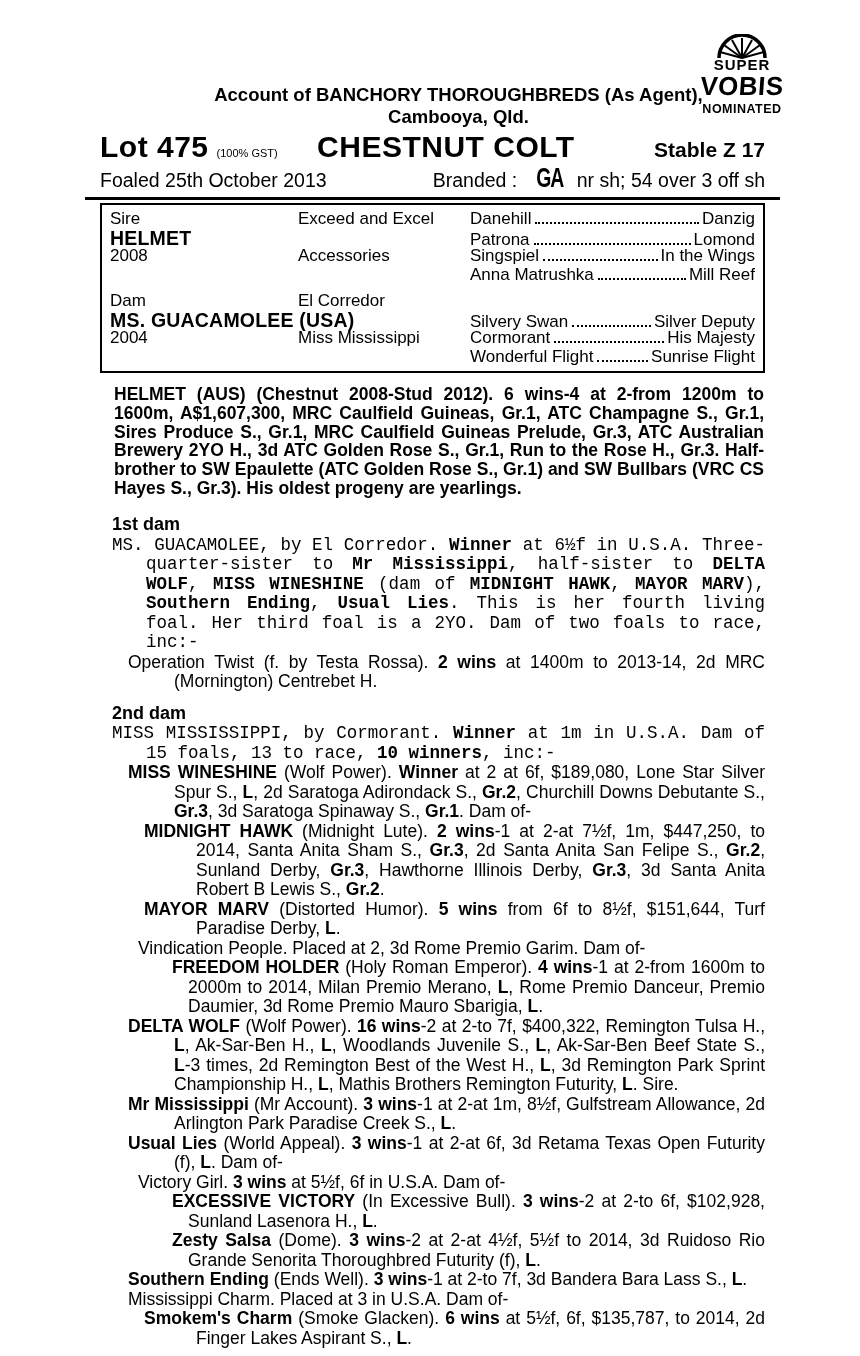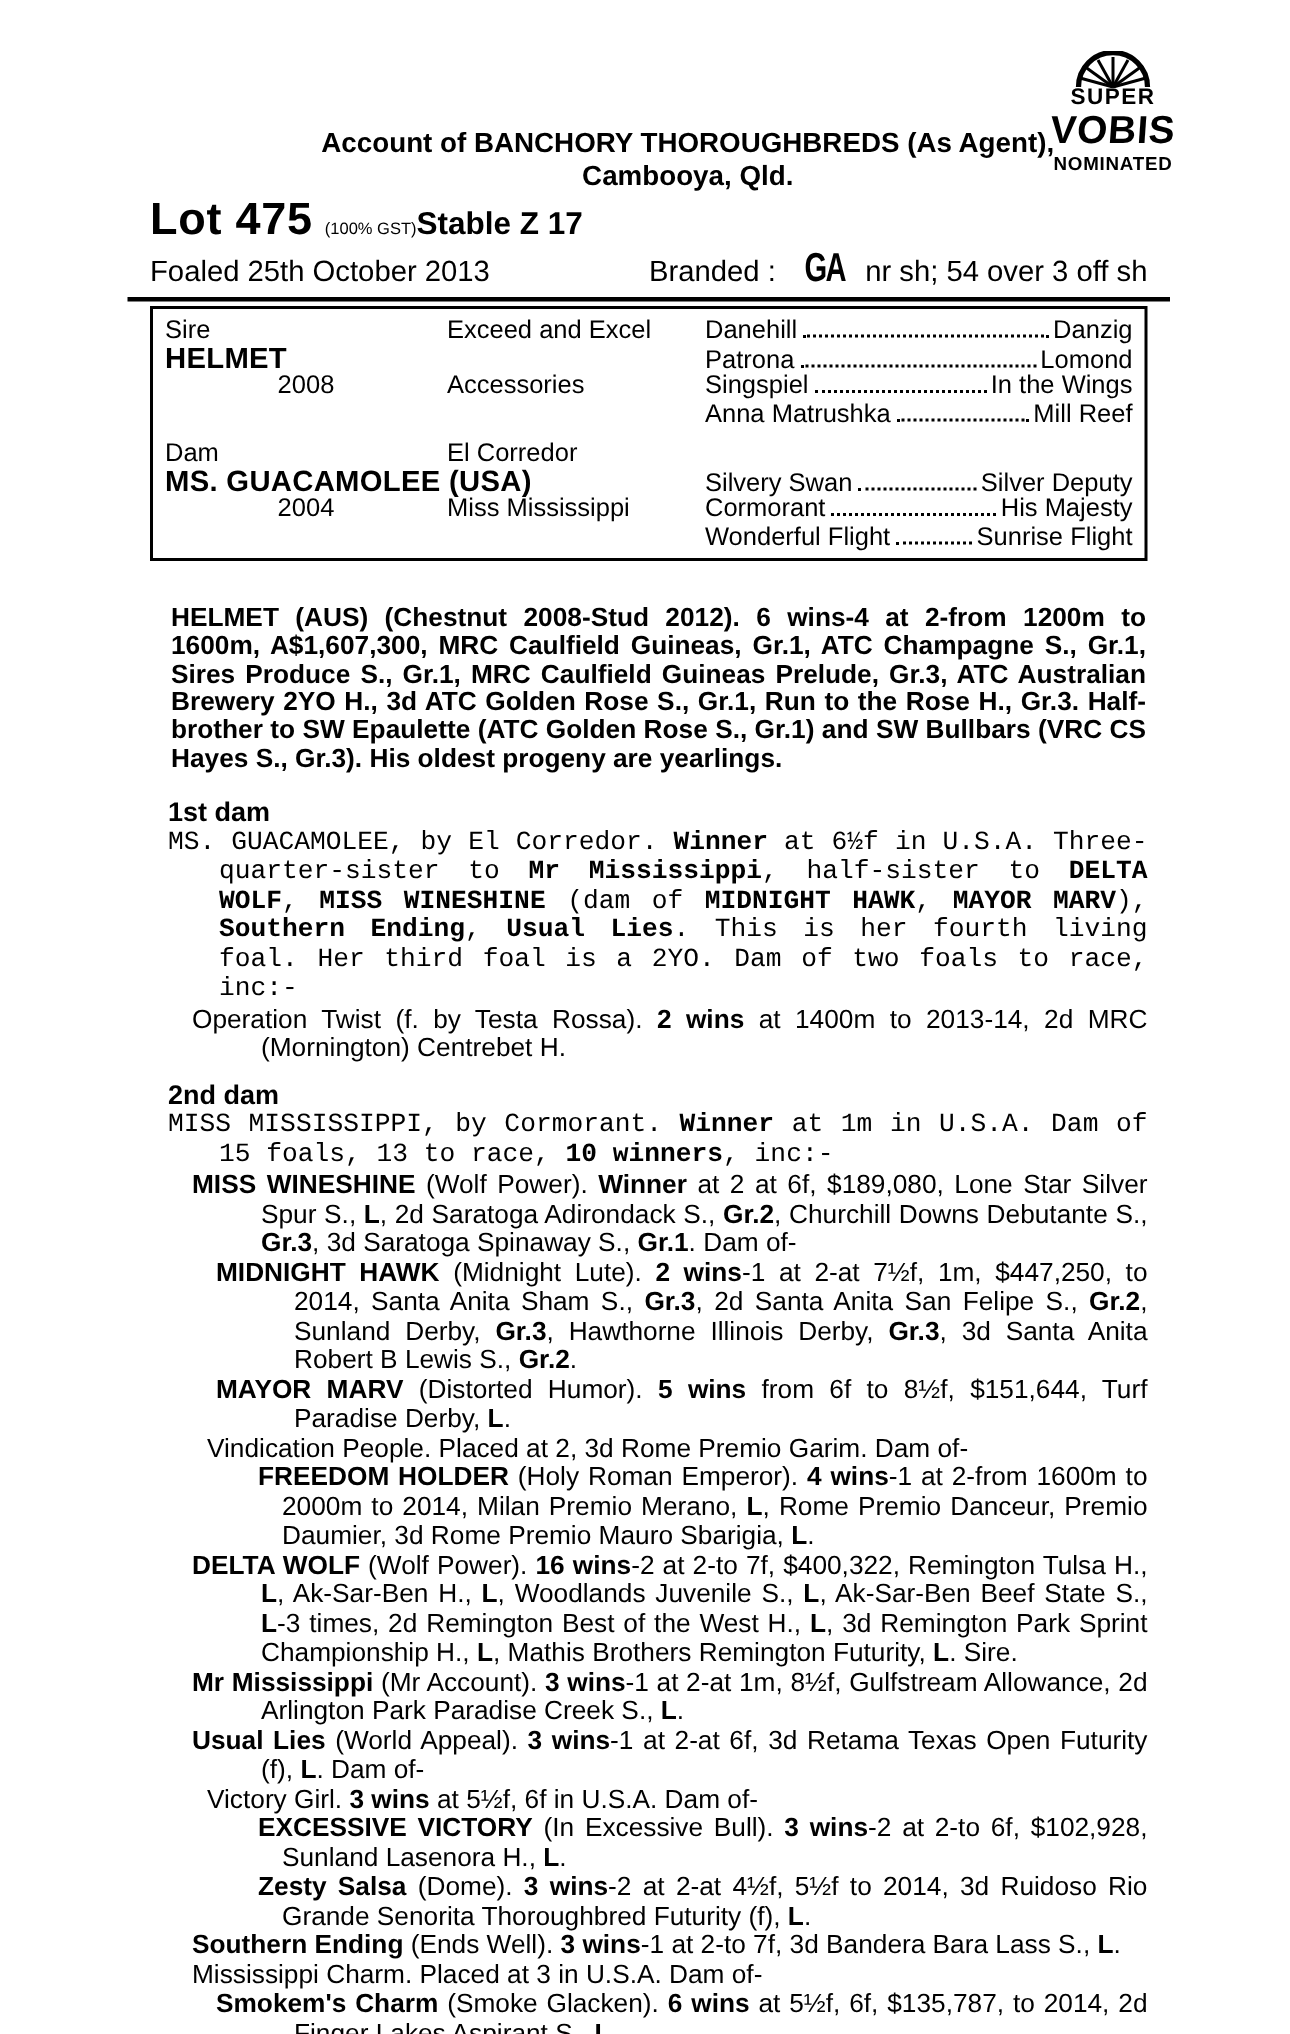--- a/index.html
+++ b/index.html
@@ -29,29 +29,29 @@
   .brand-group{margin-left:auto;display:flex;align-items:baseline;}
   .brand-mark{display:inline-block;font-weight:bold;font-size:27px;letter-spacing:-1.5px;transform:scaleX(.72);transform-origin:center bottom;margin:0 8px 0 14px;}
   .header-rule{height:3px;background:#000;margin:7px -15px 0 -15px;}
 
   
   .ped-box{border:2.5px solid #000;margin-top:3px;padding:5px 8px 5px 8px;}
   .ped-half{display:grid;grid-template-columns:188px 172px 1fr;grid-auto-rows:18.5px;font-size:17px;line-height:18.5px;align-items:baseline;}
   .ped-half + .ped-half{margin-top:8px;}
   .ped-role{grid-column:1;}
   .ped-name{grid-column:1;font-size:19.5px;font-weight:bold;white-space:nowrap;letter-spacing:0.2px;}
-  .ped-year{grid-column:1;text-align:center;}
+  .ped-year{grid-column:1;}
   .ped-parent{grid-column:2;white-space:nowrap;}
   .gline{grid-column:3;display:flex;align-items:baseline;}
   .gname{white-space:nowrap;}
   .gsire{white-space:nowrap;}
   .gleader{flex:1 1 auto;min-width:10px;border-bottom:2px dotted #000;margin:0 3px 3px 4px;}
 
   
-  .sire-note{margin-top:28px;padding-left:14px;padding-right:1px;font-weight:bold;text-align:justify;line-height:18.8px;}
+  .sire-note{margin-top:12px;padding-left:14px;padding-right:1px;font-weight:bold;text-align:justify;line-height:18.8px;}
   .sec-h{font-weight:bold;font-size:18px;padding-left:12px;margin-top:12px;margin-bottom:1px;}
   .para{margin:0;text-align:justify;}
   .para b{font-weight:bold;}
   .lv0 {padding-left:46px;text-indent:-34px;font-family:Liberation Mono, monospace;}
   .lv1 {padding-left:74px;text-indent:-46px;}
   .lv1a{padding-left:88px;text-indent:-50px;}
   .lv2 {padding-left:96px;text-indent:-52px;}
   .lv3 {padding-left:88px;text-indent:-16px;}
 </style>
 </head>
@@ -82,20 +82,21 @@
 <div class="content">
 
   <div class="account">
     <div>Account of BANCHORY THOROUGHBREDS (As Agent),</div>
     <div>Cambooya, Qld.</div>
   </div>
 
   <div class="lot-row">
     <span class="lot-num">Lot 475</span>
     <span class="gst">(100% GST)</span>
+    <span class="lot-title">CHESTNUT COLT</span>
     <span class="stable">Stable Z 17</span>
   </div>
 
   <div class="foaled-row">
     <span>Foaled 25th October 2013</span>
     <span class="brand-group">
       <span>Branded :</span>
       <span class="brand-mark">GA</span>
       <span>nr sh; 54 over 3 off sh</span>
     </span>

